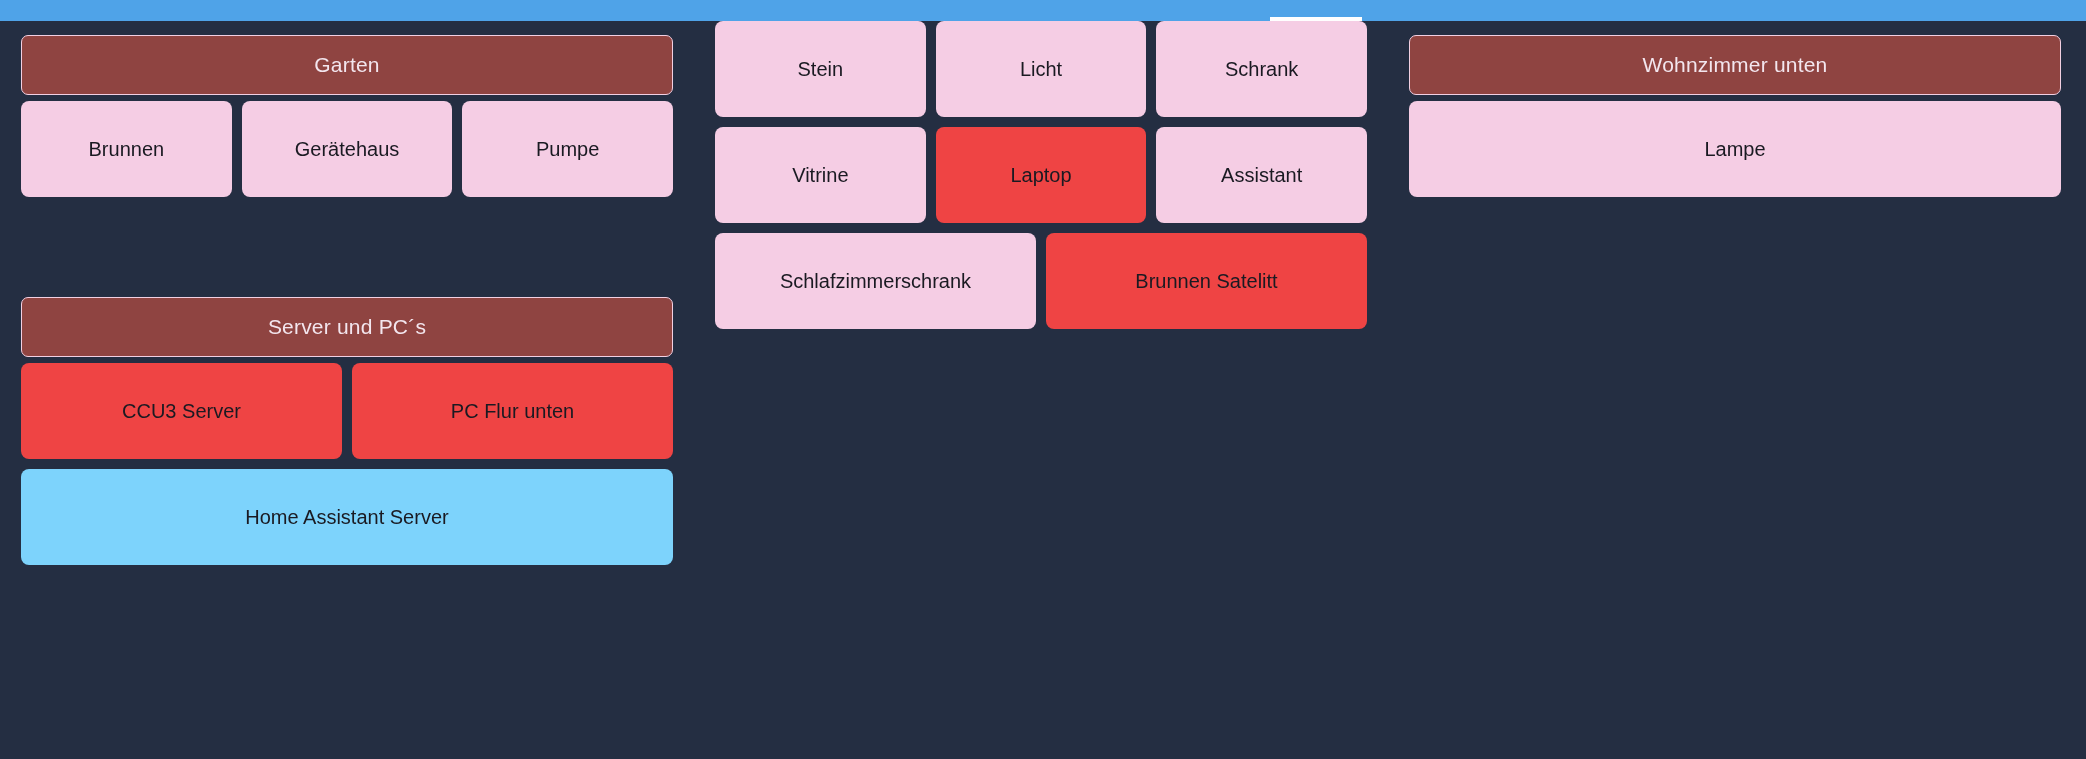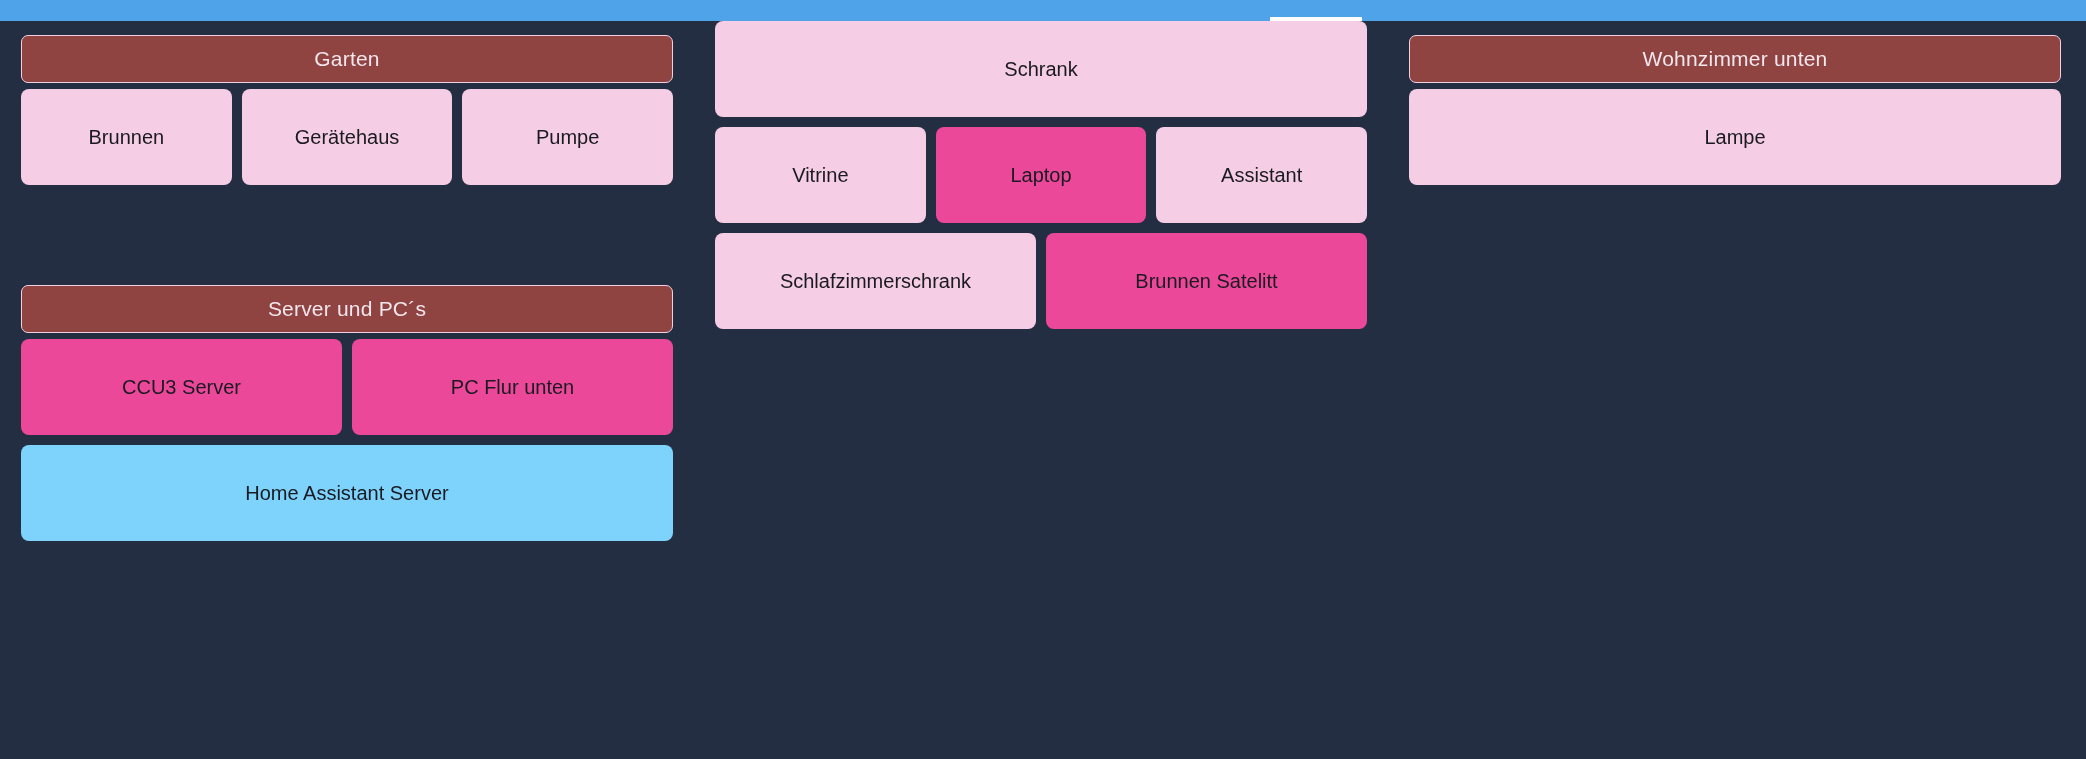--- a/index.html
+++ b/index.html
@@ -51,21 +51,21 @@
     width: 694px;
     flex: 0 0 694px;
     padding: 0 21px;
     display: flex;
     flex-direction: column;
   }
 
   
   .section-header {
     position: relative;
-    height: 48px;
+    height: 60px;
     margin: 14px 0 6px 0;
     background: #8f4441;
     border: 1px solid #f2d0e2;
     border-radius: 7px;
     display: flex;
     align-items: center;
     justify-content: center;
     color: #f3e6ee;
     font-size: 21px;
     letter-spacing: .2px;
@@ -91,21 +91,21 @@
     justify-content: center;
     text-align: center;
     color: #1a1a22;
     font-size: 20px;
     line-height: 1.15;
     padding: 4px 8px;
     cursor: pointer;
     user-select: none;
   }
   .card.pink   { background: #f5cde4; }
-  .card.yellow { background: #ec4899; }
+  .card.yellow { background: #ef4444; }
   .card.olive  { background: #7dd3fc; }
 
   .card.wide      { flex: 1 1 100%; }
 
   
   .group-gap { height: 76px; }
 </style>
 </head>
 <body>
 
@@ -128,20 +128,22 @@
         <div class="card-row">
           <div class="card yellow">CCU3 Server</div>
           <div class="card yellow">PC Flur unten</div>
         </div>
         <div class="card-row">
           <div class="card olive wide">Home Assistant Server</div>
         </div>
       </div>
       <div class="column">
         <div class="card-row">
+          <div class="card pink">Stein</div>
+          <div class="card pink">Licht</div>
           <div class="card pink">Schrank</div>
         </div>
         <div class="card-row">
           <div class="card pink">Vitrine</div>
           <div class="card yellow">Laptop</div>
           <div class="card pink">Assistant</div>
         </div>
         <div class="card-row">
           <div class="card pink">Schlafzimmerschrank</div>
           <div class="card yellow">Brunnen Satelitt</div>

